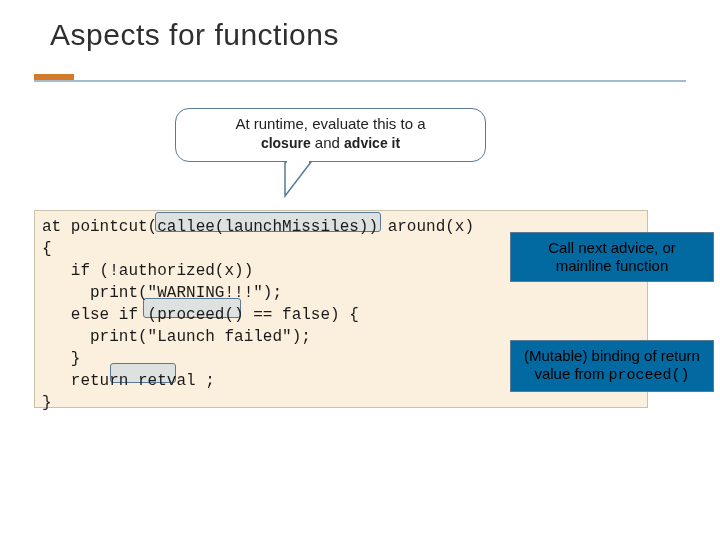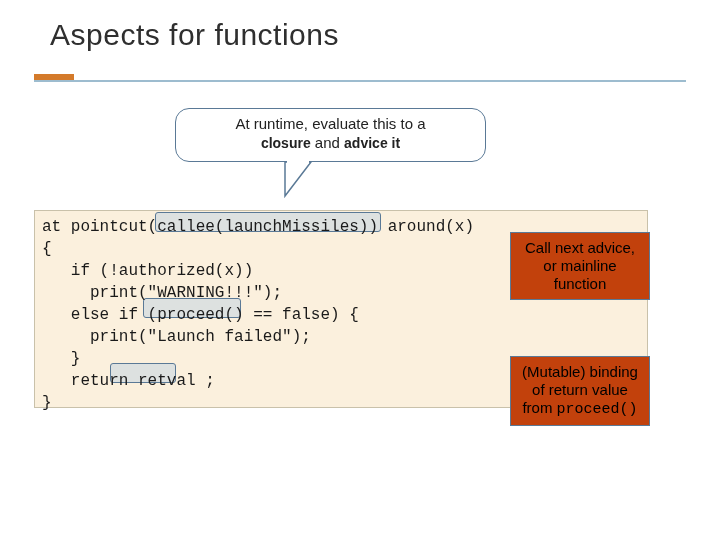--- a/index.html
+++ b/index.html
@@ -17,23 +17,23 @@
   .tail { position: absolute; left: 110px; top: 100%; width: 0; height: 0; }
   .tail svg { position: absolute; left: -2px; top: -2px; }
 
   .codebox { position: absolute; left: 34px; top: 210px; width: 614px; height: 198px; background: #fbf0dd; border: 1px solid #c9c1aa; }
   .code { position: absolute; left: 8px; top: 8px; font-family: Liberation Mono, monospace; font-size: 16px; color: #1a1a1a; white-space: pre; line-height: 22px; }
   .hl { position: absolute; border: 1.5px solid #5a7996; background: rgba(196,213,226,0.55); border-radius: 3px; }
   .hl1 { left: 155px; top: 212px; width: 226px; height: 20px; }
   .hl2 { left: 143px; top: 298px; width: 98px; height: 20px; }
   .hl3 { left: 110px; top: 363px; width: 66px; height: 20px; }
 
-  .annot { position: absolute; width: 140px; background: #c2410c; border: 1.5px solid #5a7996; color: #000; font-size: 15px; text-align: center; padding: 6px 8px; line-height: 1.2; }
+  .annot { position: absolute; width: 204px; background: #0369a1; border: 1.5px solid #5a7996; color: #000; font-size: 15px; text-align: center; padding: 6px 8px; line-height: 1.2; }
   .annot1 { left: 510px; top: 232px; }
-  .annot2 { left: 510px; top: 356px; }
+  .annot2 { left: 510px; top: 340px; }
   .annot .mono { font-family: "Courier New", Courier, monospace; }
 </style>
 </head>
 <body>
 
 <div class="slide">
   <div class="title">Aspects for functions</div>
   <div class="title-rule-wrap">
     <div class="accent"></div>
     <div class="rule"></div>

